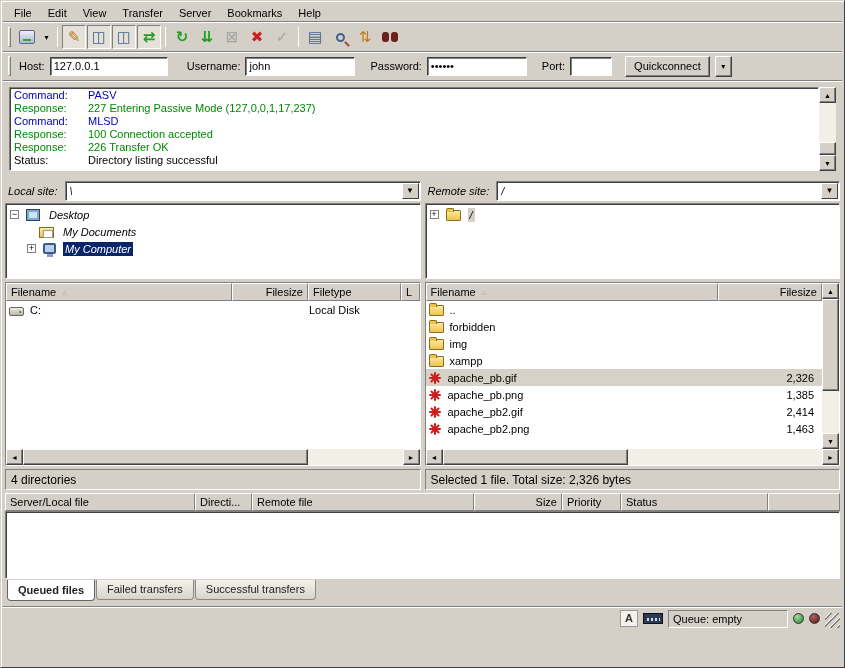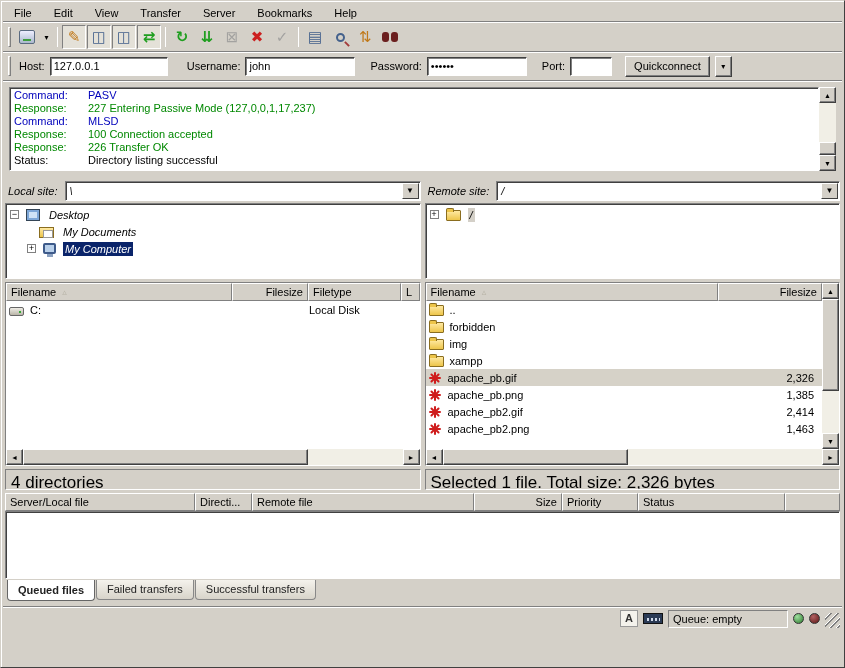--- a/index.html
+++ b/index.html
@@ -6,21 +6,21 @@
   html,body { width:845px; height:668px; background:#808080; font-family:"Liberation Sans","DejaVu Sans",sans-serif; }
   .window { width:845px; height:668px; background:#d4d0c8; border:1px solid #404040; border-top-color:#d4d0c8; border-left-color:#d4d0c8; padding:2px; display:flex; flex-direction:column; overflow:hidden; box-shadow:inset 1px 1px 0 #fff; }
 
   
   .titlebar { height:21px; background:linear-gradient(90deg,#0a246a,#3a6ea5 55%,#a6caf0); display:flex; align-items:center; padding:0 3px; flex:0 0 auto; }
   .fz-ico { width:15px; height:15px; background:#cf1d1d; color:#fff; font-weight:bold; font-size:10px; display:flex; align-items:center; justify-content:center; font-style:italic; margin-right:4px; border:1px solid #8c0f0f; }
   .title-text { color:#fff; font-weight:bold; font-size:12px; flex:1; white-space:nowrap; overflow:hidden; }
   .winbtn { width:16px; height:14px; background:#d4d0c8; border:1px solid; border-color:#fff #404040 #404040 #fff; font-size:9px; line-height:11px; text-align:center; margin-left:2px; color:#000; font-weight:bold; }
 
   
-  .menubar { height:20px; display:flex; align-items:center; padding:0 4px; gap:8px; flex:0 0 auto; border-bottom:1px solid #fff; box-shadow:0 -1px 0 #808080 inset; }
+  .menubar { height:20px; display:flex; align-items:center; padding:0 4px; gap:2px; flex:0 0 auto; border-bottom:1px solid #fff; box-shadow:0 -1px 0 #808080 inset; }
   .menu-item { font-size:11px; padding:2px 7px; }
 
   
   .toolbar { height:29px; display:flex; align-items:center; padding:1px 2px; gap:1px; flex:0 0 auto; border-bottom:1px solid #808080; box-shadow:0 1px 0 #fff; }
   .grip-v { width:3px; height:20px; border:1px solid; border-color:#fff #808080 #808080 #fff; margin:0 3px; }
   .tb-sep { width:1px; height:20px; background:#808080; border-right:1px solid #fff; margin:0 3px; }
   .tb-btn { width:24px; height:24px; display:flex; align-items:center; justify-content:center; font-size:15px; border:1px solid transparent; }
   .tb-btn.pressed { border-color:#808080 #fff #fff #808080; background:#e4e1d8; }
   .tb-btn.disabled { color:#9b978c !important; filter:grayscale(1); opacity:.8; }
   .tb-drop { width:13px; height:24px; display:flex; align-items:center; justify-content:center; font-size:8px; }
@@ -88,21 +88,21 @@
   .hcell { background:#d4d0c8; border:1px solid; border-color:#fff #808080 #808080 #fff; font-size:11px; padding:1px 4px; display:flex; align-items:center; gap:6px; overflow:hidden; white-space:nowrap; flex:0 0 auto; }
   .hcell.right { justify-content:flex-end; }
   .hcell.fill { flex:1 1 auto; }
   .sort-arrow { color:#b8b4a8; font-size:9px; }
   .rows { flex:1; overflow:hidden; background:#fff; }
   .frow { display:flex; align-items:center; height:17px; font-size:11px; }
   .frow .name { flex:1; padding-left:3px; white-space:nowrap; overflow:hidden; }
   .frow .size { width:100px; text-align:right; padding-right:8px; flex:0 0 auto; }
   .frow .ftype { width:93px; padding-left:4px; flex:0 0 auto; }
   .frow.sel { background:#d6d2c8; }
-  .list-status { height:21px; margin-top:3px; background:#d4d0c8; border:1px solid; border-color:#808080 #fff #fff #808080; font-size:17px; padding:3px 5px; flex:0 0 auto; white-space:nowrap; overflow:hidden; }
+  .list-status { height:21px; margin-top:3px; background:#d4d0c8; border:1px solid; border-color:#808080 #fff #fff #808080; font-size:12px; padding:3px 5px; flex:0 0 auto; white-space:nowrap; overflow:hidden; }
 
   
   .ic { display:inline-block; flex:0 0 auto; margin:0 3px; }
   .ic-folder { position:relative; width:15px; height:11px; background:linear-gradient(#ffe9a2,#edc54a); border:1px solid #8a6d1f; border-radius:1px; margin-top:2px; }
   .ic-folder::before { content:""; position:absolute; top:-3px; left:-1px; width:6px; height:3px; background:#edc54a; border:1px solid #8a6d1f; border-bottom:none; border-radius:2px 2px 0 0; }
   .splat { position:relative; width:13px; height:13px; }
   .splat::before,.splat::after,.splat i::before,.splat i::after { content:""; position:absolute; left:5.5px; top:.5px; width:2px; height:12px; background:#cf1d1d; border-radius:1px; }
   .splat::after { transform:rotate(90deg); } .splat i::before { transform:rotate(45deg); } .splat i::after { transform:rotate(135deg); }
   .splat i { position:absolute; inset:0; }
   .ic-desktop { width:14px; height:12px; background:#7da7d8; border:1px solid #345; position:relative; }
@@ -385,21 +385,21 @@
       <div class="list-status">Selected 1 file. Total size: 2,326 bytes</div>
     </div>
   </div>
 
   <div class="queue-wrap">
     <div class="lheader">
       <span class="hcell" style="width:190px">Server/Local file</span>
       <span class="hcell" style="width:57px">Directi...</span>
       <span class="hcell" style="width:222px">Remote file</span>
       <span class="hcell right" style="width:88px">Size</span>
-      <span class="hcell" style="width:76px">Priority</span>
+      <span class="hcell" style="width:59px">Priority</span>
       <span class="hcell" style="width:147px">Status</span>
       <span class="hcell fill"></span>
     </div>
     <div class="queue-body sunken"></div>
   </div>
 
   <div class="tabs-row">
     <span class="tab active">Queued files</span>
     <span class="tab">Failed transfers</span>
     <span class="tab">Successful transfers</span>

